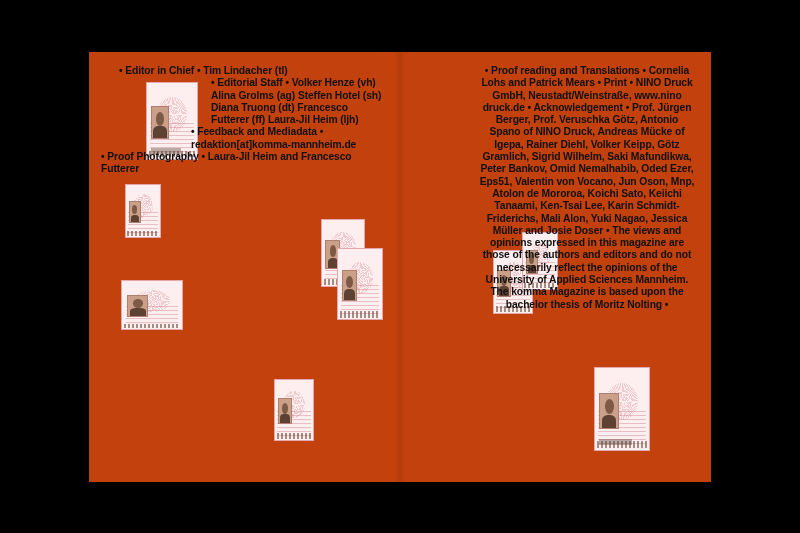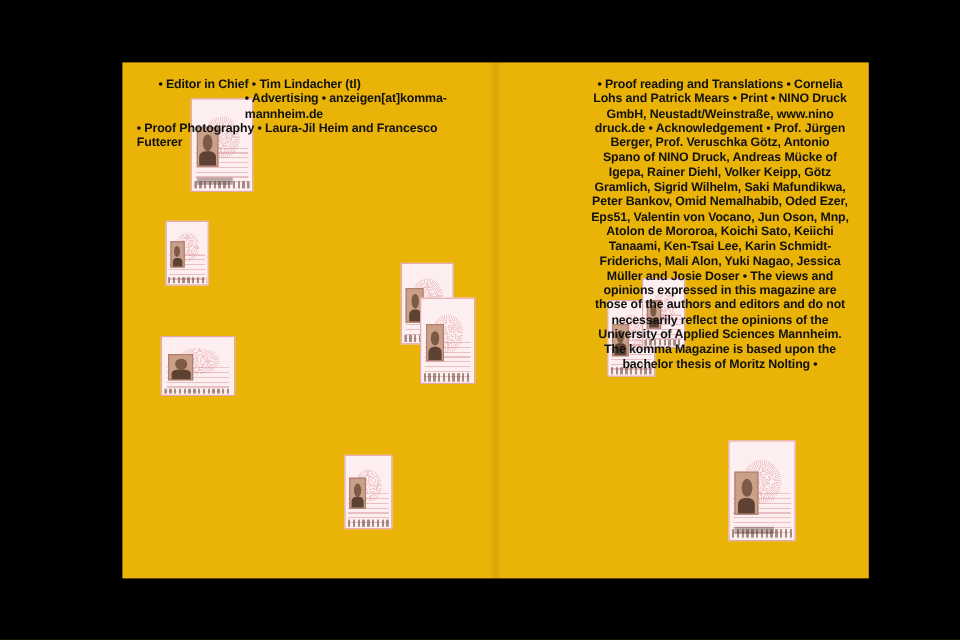--- a/index.html
+++ b/index.html
@@ -15,25 +15,25 @@
   }
   #page {
     position: relative;
     width: 800px;
     height: 533px;
     background: #000000;
   }
   
   .spread {
     position: absolute;
-    left: 102px;
+    left: 89px;
     top: 52px;
     width: 622px;
     height: 430px;
-    background: #eab308;
+    background: #c2410c;
     overflow: hidden;
   }
   
   .gutter {
     position: absolute;
     left: 50%;
     top: 0;
     width: 10px;
     height: 100%;
     margin-left: -5px;
@@ -247,21 +247,22 @@
       <div class="photo">
         <div class="head"></div>
         <div class="body"></div>
       </div>
       <div class="sig"></div>
       <div class="code"></div>
     </div>
 
     <div class="col col-left">
       <p class="indent-a">• Editor in Chief • Tim Lindacher (tl)</p>
-      <p style="padding-left:90px;">• Advertising • anzeigen[at]komma-mannheim.de</p>
+      <p class="indent-b" style="padding-left:110px;">• Editorial Staff • Volker Henze (vh) Alina Grolms (ag) Steffen Hotel (sh) Diana Truong (dt) Francesco Futterer (ff) Laura-Jil Heim (ljh)</p>
+      <p style="padding-left:90px;">• Feedback and Mediadata • redaktion[at]komma-mannheim.de</p>
       <p style="padding-left:0px;">• Proof Photography • Laura-Jil Heim and Francesco Futterer</p>
     </div>
 
     <div class="col col-right">
       <p style="padding-left:80px;">• Proof reading and Translations • Cornelia Lohs and Patrick Mears • Print • NINO Druck GmbH, Neustadt/Weinstraße, www.nino druck.de • Acknowledgement • Prof. Jürgen Berger, Prof. Veruschka Götz, Antonio Spano of NINO Druck, Andreas Mücke of Igepa, Rainer Diehl, Volker Keipp, Götz Gramlich, Sigrid Wilhelm, Saki Mafundikwa, Peter Bankov, Omid Nemalhabib, Oded Ezer, Eps51, Valentin von Vocano, Jun Oson, Mnp, Atolon de Mororoa, Koichi Sato, Keiichi Tanaami, Ken-Tsai Lee, Karin Schmidt-Friderichs, Mali Alon, Yuki Nagao, Jessica Müller and Josie Doser • The views and opinions expressed in this magazine are those of the authors and editors and do not necessarily reflect the opinions of the University of Applied Sciences Mannheim. The komma Magazine is based upon the bachelor thesis of Moritz Nolting •</p>
     </div>
 
   </div>
 </div>
 

